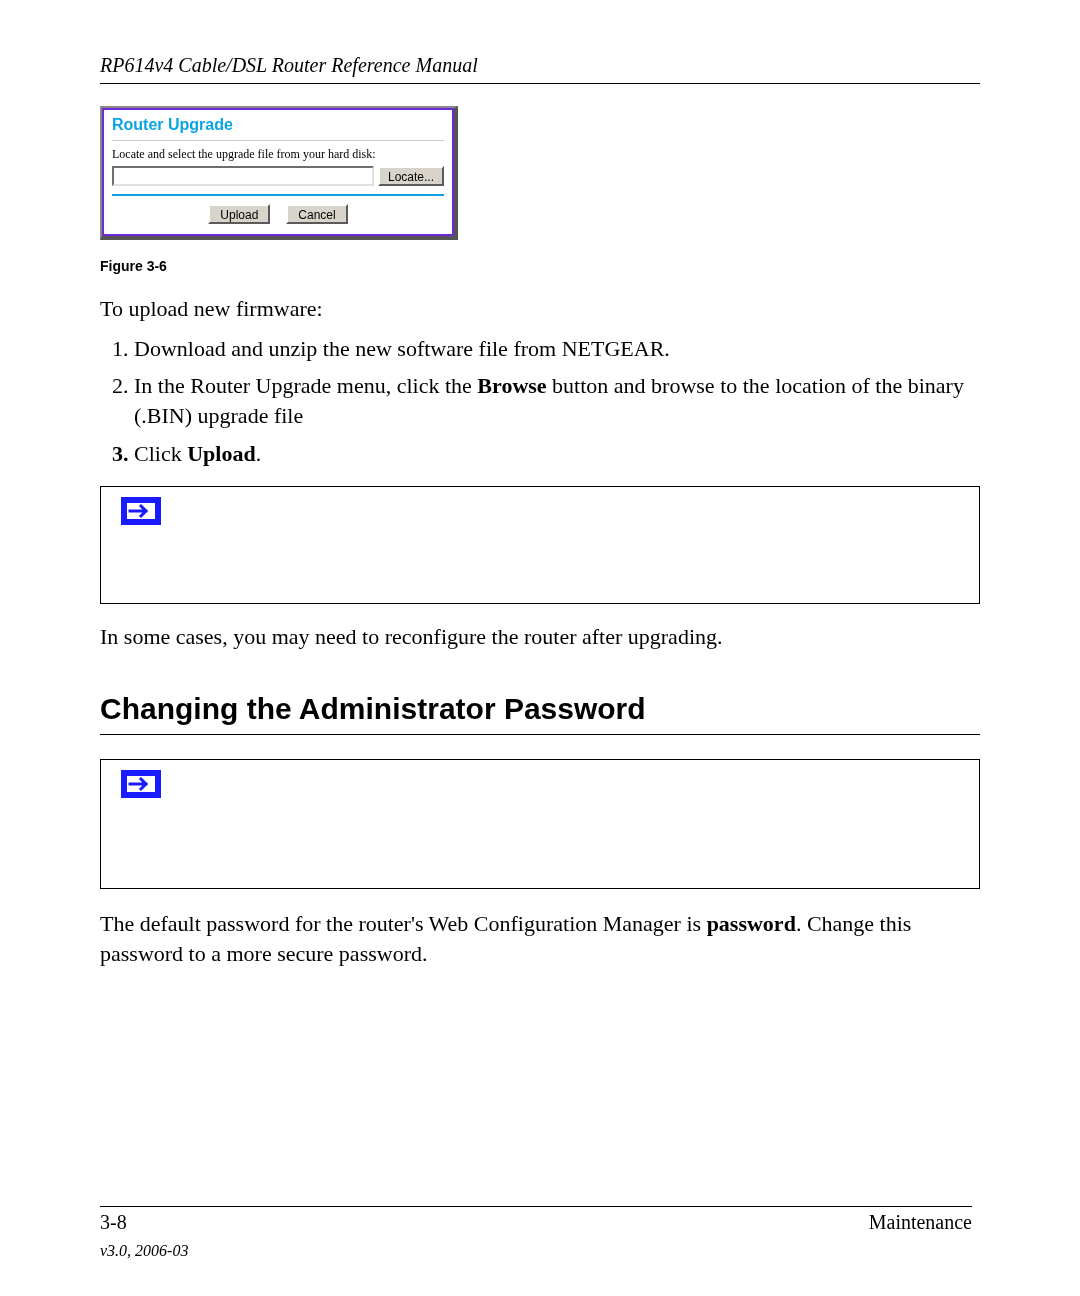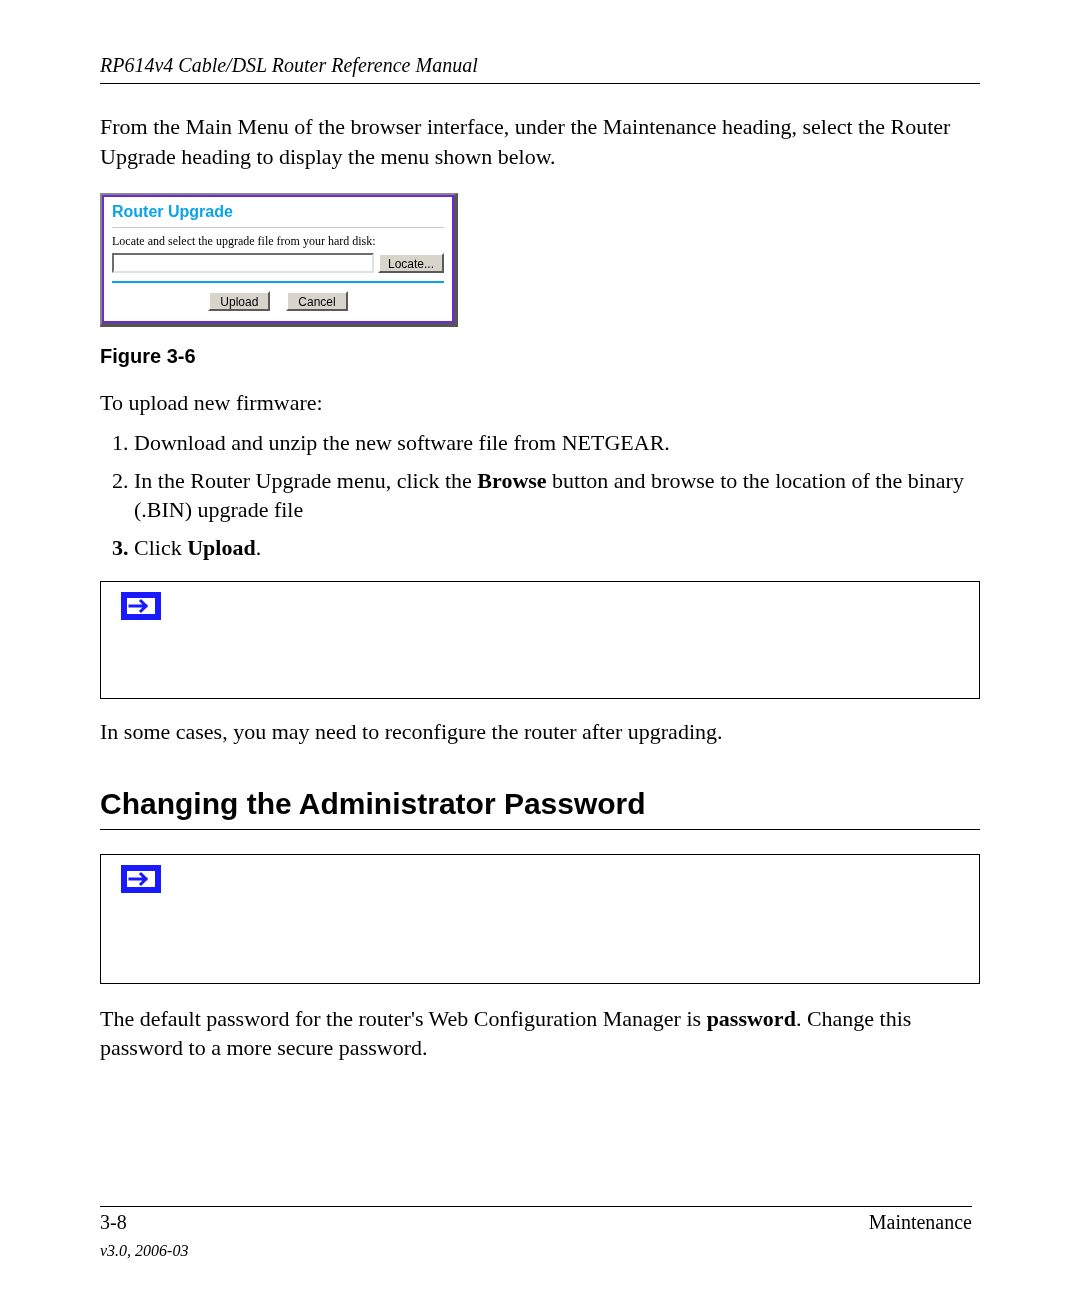--- a/index.html
+++ b/index.html
@@ -106,21 +106,21 @@
     border-top:2px solid #0aa4e6;
     margin:6px 0 8px 0;
   }
   .action-row{
     text-align:center;
   }
   .action-row .btn{margin:0 6px;padding:2px 10px;}
   .fig-caption{
     font-family:Arial,Helvetica,sans-serif;
     font-weight:bold;
-    font-size:20px;
+    font-size:14px;
     margin-top:18px;
   }
   ol.steps{
     font-size:22px;
     margin:10px 0 0 0;
     padding-left:34px;
   }
   ol.steps li{
     margin:8px 0;
     line-height:1.35;
@@ -184,21 +184,20 @@
 </style>
 </head>
 <body>
 
 <div class="page">
   <div class="content">
 
     <div class="running-head">RP614v4 Cable/DSL Router Reference Manual</div>
     <hr class="rule">
 
-    <div class="para">From the Main Menu of the browser interface, under the Maintenance heading, select the Router Upgrade heading to display the menu shown below.</div>
 
     <div class="panel">
       <div class="panel-inner">
         <div class="panel-title">Router Upgrade</div>
         <hr class="panel-divider">
         <div class="panel-instr">Locate and select the upgrade file from your hard disk:</div>
         <div class="file-row">
           <div class="file-input-fake"></div>
           <span class="btn">Locate...</span>
         </div>

